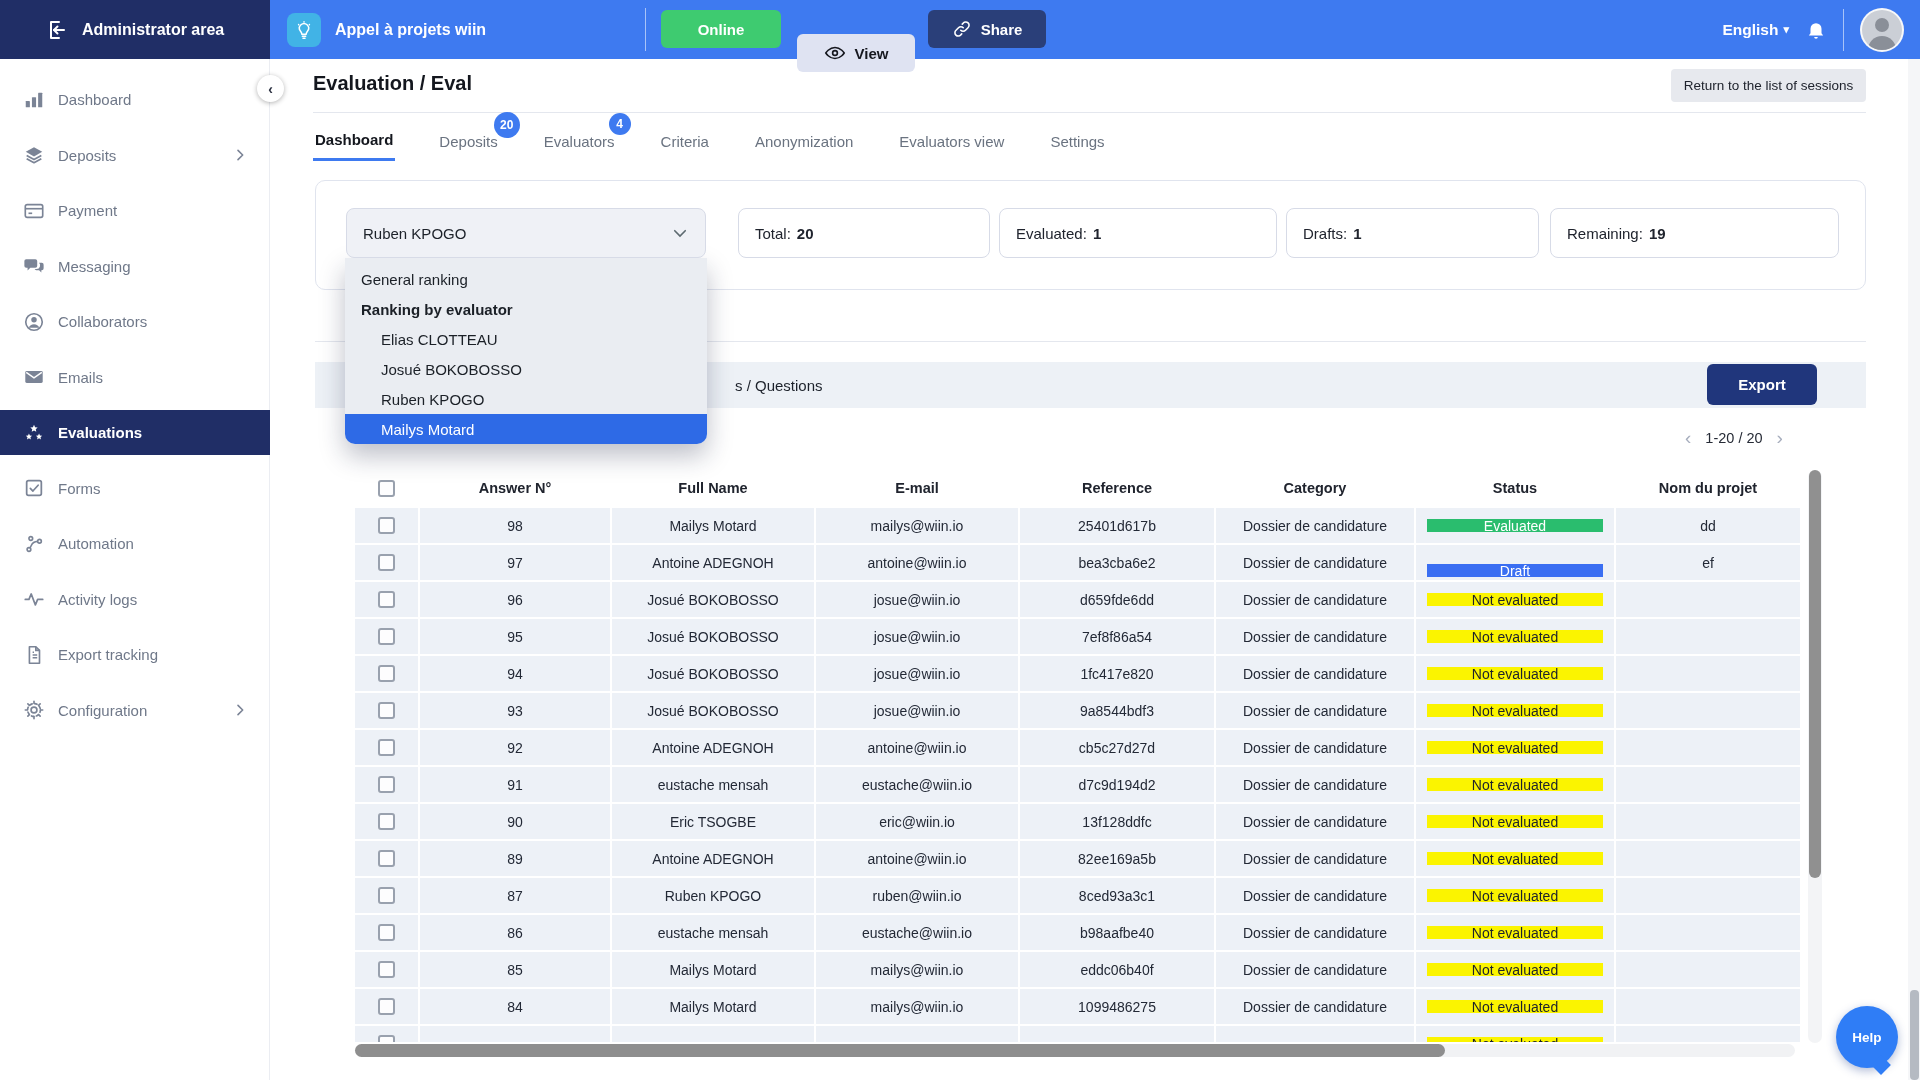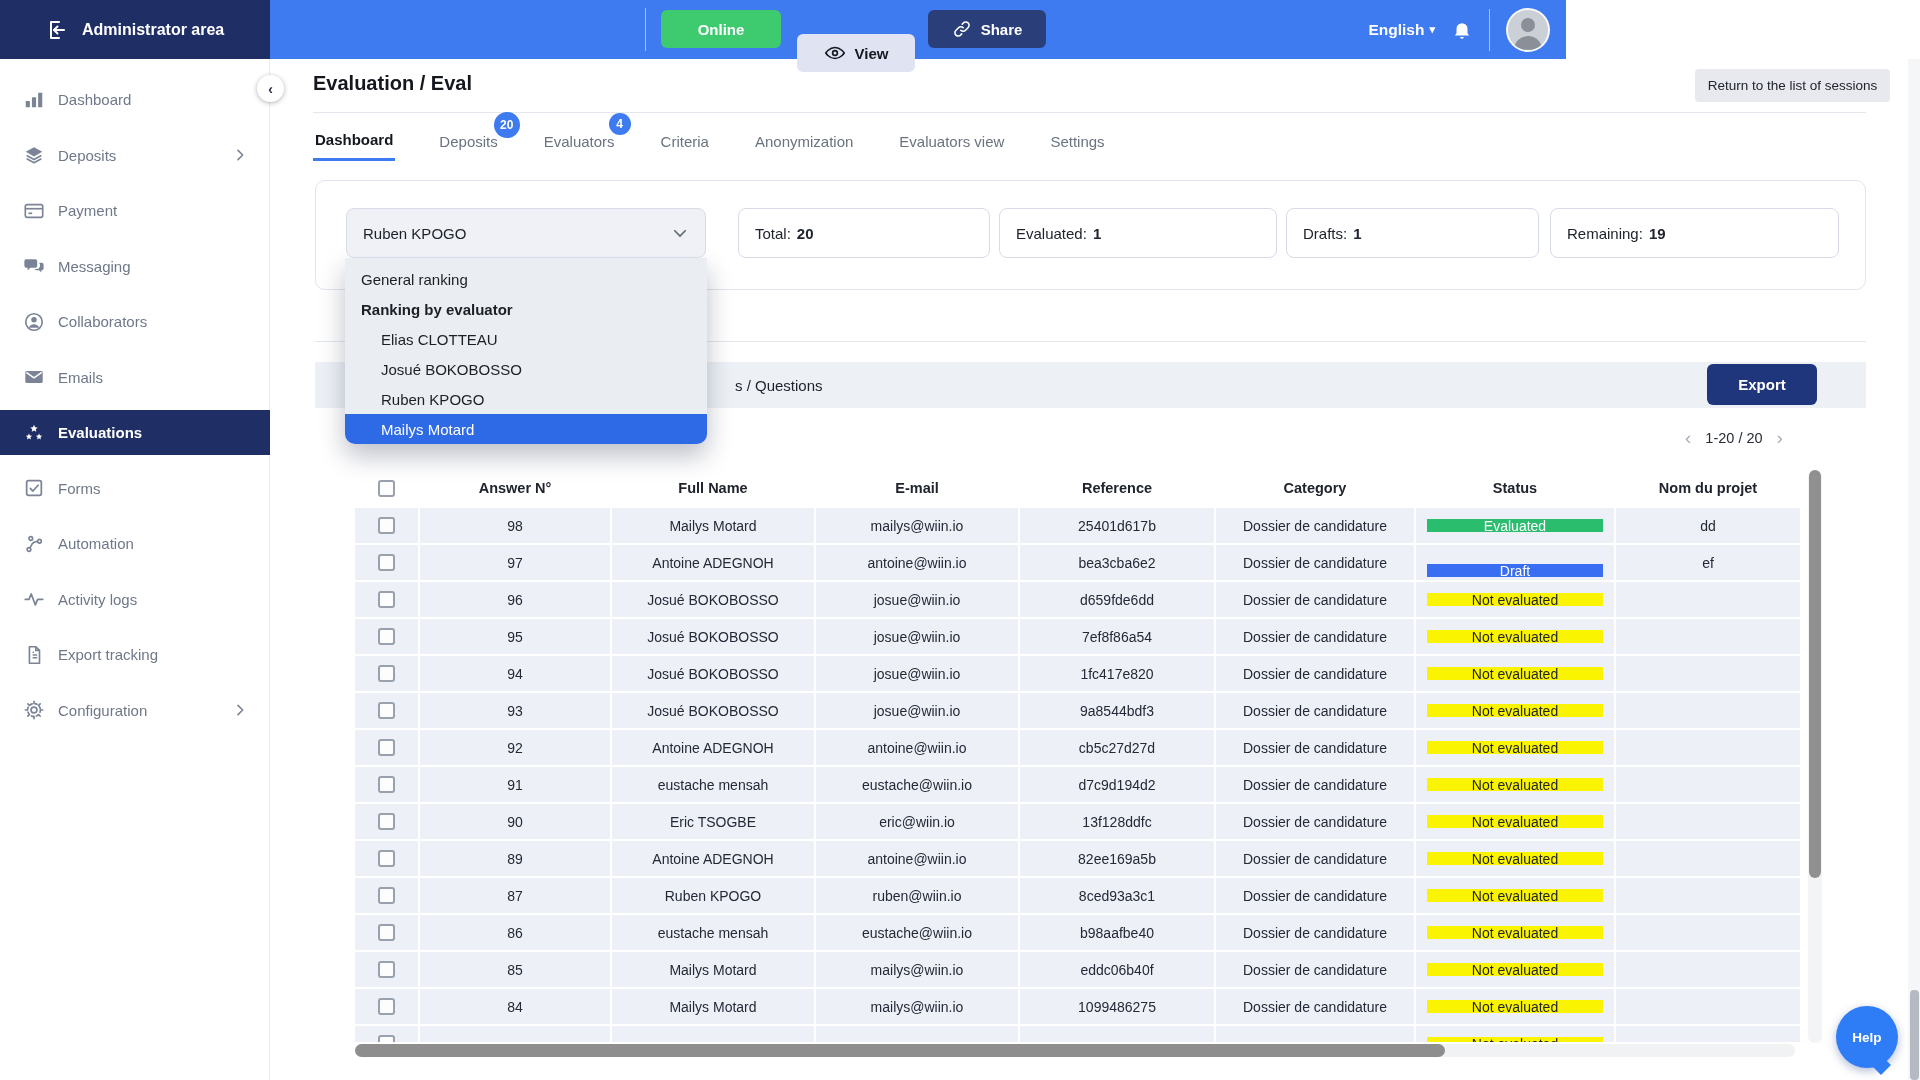--- a/index.html
+++ b/index.html
@@ -1,21 +1,21 @@
 <!DOCTYPE html>
 <html><head>
 <meta charset="utf-8">
 <style>
   * { margin:0; padding:0; box-sizing:border-box; }
   html,body { width:1920px; height:1080px; }
   body { font-family:"Liberation Sans", sans-serif; background:#fff; overflow:hidden; }
   .screen { position:relative; width:1920px; height:1080px; background:#fff; overflow:hidden; }
 
   
-  .topbar { position:absolute; top:0; left:0; width:1566px; height:59px; background:#3e7af0; z-index:40; }
+  .topbar { position:absolute; top:0; left:0; width:1920px; height:59px; background:#3e7af0; z-index:40; }
   .topbar-left { position:absolute; top:0; left:0; width:270px; height:59px; background:#202e66; display:flex; align-items:center; gap:14px; padding-left:44px; }
   .topbar-left .label { color:#fff; font-size:16px; font-weight:bold; }
   .proj { position:absolute; left:287px; top:0; height:59px; display:flex; align-items:center; gap:14px; cursor:pointer; }
   .proj-logo { width:34px; height:34px; border-radius:8px; background:#41b3e6; display:flex; align-items:center; justify-content:center; }
   .proj-name { color:#fff; font-size:16px; font-weight:bold; }
   .proj-caret { color:#fff; margin-left:262px; }
   .tb-sep { position:absolute; top:8px; width:1px; height:43px; background:rgba(255,255,255,.55); }
   .tb-btn { position:absolute; top:10px; height:38px; border:none; border-radius:6px; font-size:15px; font-weight:bold; display:flex; align-items:center; justify-content:center; gap:9px; cursor:pointer; font-family:inherit; }
   .btn-online { left:661px; width:120px; background:#3ecb70; color:#fff; }
   .btn-view { left:797px; width:118px; background:#dfe3f2; color:#16181f;margin-top:24px; }
@@ -32,21 +32,21 @@
   .side-item { position:absolute; left:0; width:270px; height:45px; display:flex; align-items:center; color:#6f7889; font-size:15px; cursor:pointer; }
   .side-item .ic { position:absolute; left:22px; width:24px; height:24px; display:flex; align-items:center; justify-content:center; color:#7b8496; }
   .side-item .lbl { position:absolute; left:58px; }
   .side-item .chev { position:absolute; right:22px; color:#7b8496; display:flex; }
   .side-item.active { background:#202e66; color:#fff; font-weight:bold; }
   .side-item.active .ic, .side-item.active .chev { color:#fff; }
   .collapse-btn { position:absolute; left:257px; top:75px; width:27px; height:27px; border-radius:50%; background:#fff; box-shadow:0 1px 5px rgba(0,0,0,.3); border:none; color:#2b3040; font-size:14px; font-weight:bold; cursor:pointer; z-index:35; display:flex; align-items:center; justify-content:center; font-family:inherit; }
 
   
   .page-title { position:absolute; left:313px; top:72px; font-size:20px; font-weight:bold; color:#14171e; }
-  .return-btn { position:absolute; left:1671px; top:69px; width:195px; height:33px; background:#e7e9ee; border:none; border-radius:4px; font-size:13.5px; color:#20242e; cursor:pointer; font-family:inherit;margin-left:24px; }
+  .return-btn { position:absolute; left:1671px; top:69px; width:195px; height:33px; background:#e7e9ee; border:none; border-radius:4px; font-size:13.5px; color:#20242e; cursor:pointer; font-family:inherit; }
   .head-divider { position:absolute; left:313px; top:112px; width:1553px; height:1px; background:#e4e7ee; }
 
   
   .tabs { position:absolute; left:313px; top:121px; height:40px; display:flex; gap:42px; }
   .tab { position:relative; font-size:15px; color:#6a7380; display:flex; align-items:center; cursor:pointer; padding:0 2px; }
   .tab.active { color:#14171e; font-weight:bold; border-bottom:3px solid #3e7af0; }
   .tab .badge { position:absolute; top:-9px; right:-20px; min-width:26px; height:26px; border-radius:13px; background:#3e7af0; color:#fff; font-size:12px; font-weight:bold; display:flex; align-items:center; justify-content:center; }
   .tab.b4 .badge { min-width:22px; height:22px; top:-8px; right:-14px; }
 
   
@@ -112,20 +112,35 @@
       <span>
         <svg width="24" height="24" viewBox="0 0 24 24" fill="none" stroke="#fff" stroke-width="2" stroke-linecap="round" stroke-linejoin="round">
           <path d="M15 4H7v16h8"></path>
             <path d="M20 12H10"></path>
             <path d="M13.5 8.5 10 12l3.5 3.5"></path>
         </svg>
       </span>
       <span class="label">Administrator area</span>
     </div>
 
+    <div class="proj">
+      <span class="proj-logo">
+        <svg width="20" height="20" viewBox="0 0 24 24" fill="none" stroke="#fff" stroke-width="1.8" stroke-linecap="round">
+          <path d="M9.5 17c-.3-2-1.2-3-2-4a5.5 5.5 0 1 1 9 0c-.8 1-1.7 2-2 4z"></path>
+          <path d="M10 19.5h4M10.8 22h2.4"></path>
+            <path d="M12 2.2v.1M5.5 5.5l.1.1M18.5 5.5l-.1.1"></path>
+        </svg>
+      </span>
+      <span class="proj-name">Appel à projets wiin</span>
+      <span class="proj-caret">
+        <svg width="16" height="16" viewBox="0 0 24 24" fill="none" stroke="#fff" stroke-width="2.6" stroke-linecap="round">
+            <path d="M5 9l7 7 7-7"></path>
+          </svg>
+      </span>
+    </div>
     <div class="tb-sep" style="left:645px"></div>
 
     <button class="tb-btn btn-online">Online</button>
     <button class="tb-btn btn-view">
       <span>
         <svg width="22" height="22" viewBox="0 0 24 24" fill="none" stroke="#16181f" stroke-width="1.8">
             <path d="M2 12s3.5-6 10-6 10 6 10 6-3.5 6-10 6-10-6-10-6z"></path>
             <circle cx="12" cy="12" r="2.6"></circle>
           </svg>
       </span>

